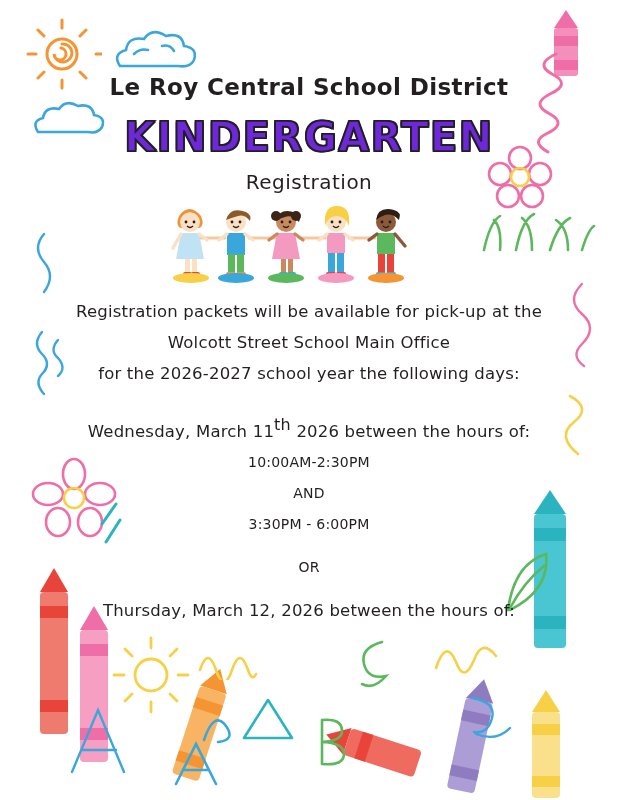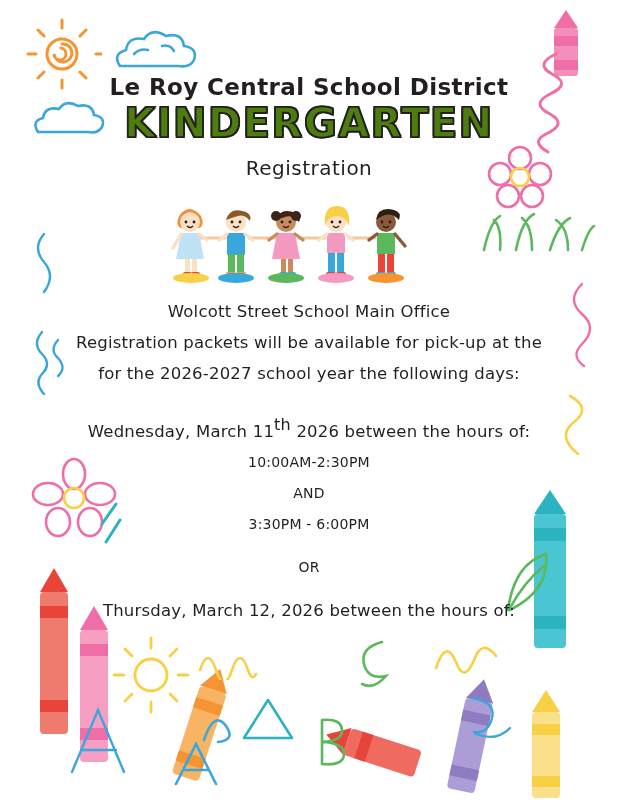--- a/index.html
+++ b/index.html
@@ -45,25 +45,26 @@
   .title-district {
     margin-top: 74px;
     font-family: "DejaVu Sans", sans-serif;
     font-size: 23px;
     font-weight: 600;
     letter-spacing: 0.4px;
     color: #231f20;
   }
 
   .title-kinder {
+    margin-top: 14px;
     font-family: "DejaVu Sans", sans-serif;
     font-size: 40px;
     font-weight: 700;
     letter-spacing: 1.5px;
-    color: #4d7c0f;
+    color: #6d28d9;
     -webkit-text-stroke: 1.6px #231f20;
     text-shadow:
       -1px -1px 0 #231f20,
        1px -1px 0 #231f20,
       -1px  1px 0 #231f20,
        1px  1px 0 #231f20;
   }
 
   .title-reg {
     margin-top: 10px;
@@ -410,22 +411,22 @@
     <g>
       <ellipse cx="24" cy="82" rx="18" ry="5" fill="#f7d046"></ellipse>
       <ellipse cx="69" cy="82" rx="18" ry="5" fill="#3aa7dc"></ellipse>
       <ellipse cx="119" cy="82" rx="18" ry="5" fill="#5cb85c"></ellipse>
       <ellipse cx="169" cy="82" rx="18" ry="5" fill="#f49ac1"></ellipse>
       <ellipse cx="219" cy="82" rx="18" ry="5" fill="#f59433"></ellipse>
     </g>
   </svg>
 
   <div class="body-copy">
+    <div class="line">Registration packets will be available for pick-up at the</div>
     <div class="line">Wolcott Street School Main Office</div>
-    <div class="line">Registration packets will be available for pick-up at the</div>
     <div class="line">for the 2026-2027 school year the following days:</div>
     <div class="spacer"></div>
     <div class="line">
       <span>Wednesday, March 11</span><sup>th</sup><span> 2026 between the hours of:</span>
     </div>
     <div class="line big">10:00AM-2:30PM</div>
     <div class="line big">AND</div>
     <div class="line big">3:30PM - 6:00PM</div>
     <div class="spacer sm"></div>
     <div class="line big">OR</div>

